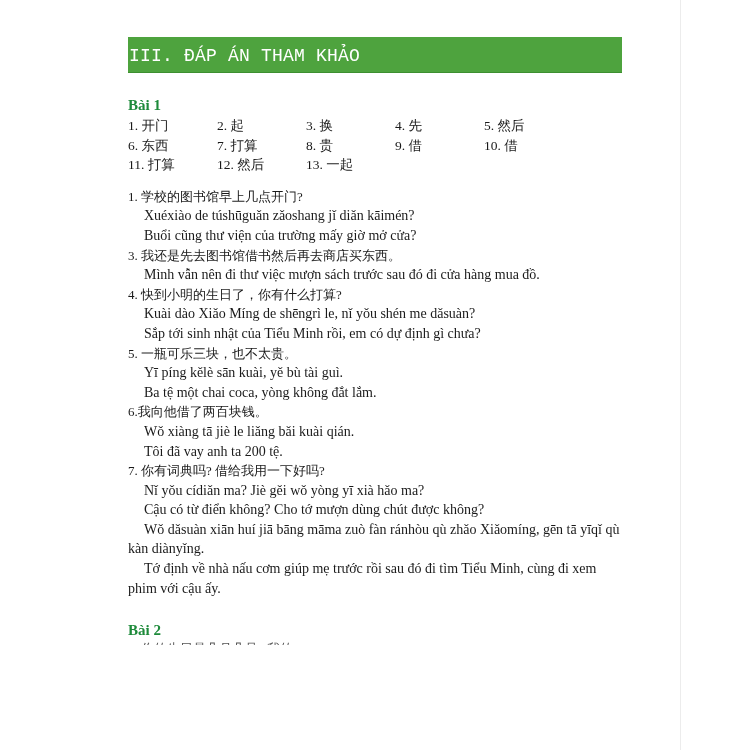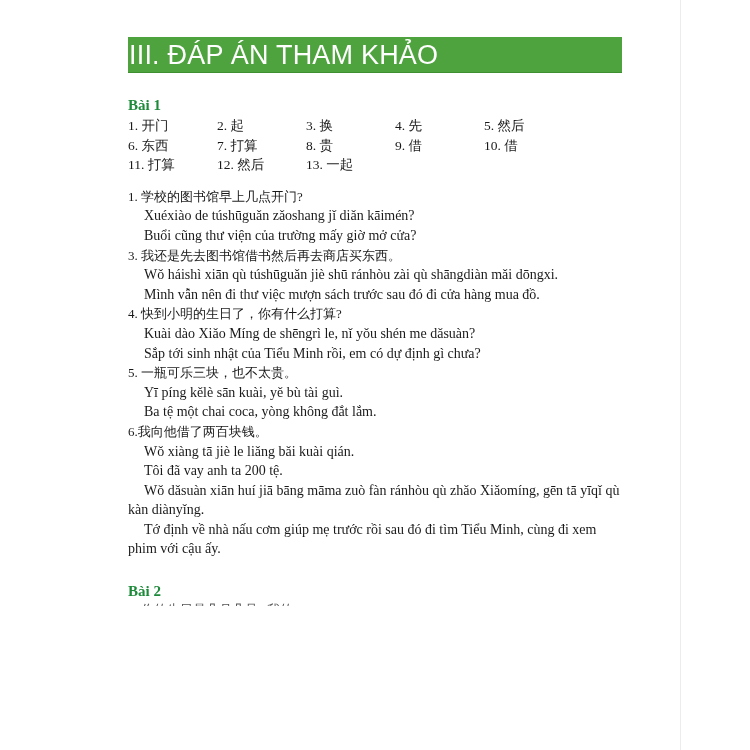--- a/index.html
+++ b/index.html
@@ -32,22 +32,22 @@
     .section-banner {
       background: #4ea33e;
       height: 35px;
       border-bottom: 1px solid #3d8f30;
       display: flex;
       align-items: center;
       padding-left: 1px;
     }
     .section-banner span {
       color: #ffffff;
-      font-family: Liberation Sans, sans-serif;
-      font-size: 27px;
+      font-family: Liberation Mono, monospace;
+      font-size: 18px;
       letter-spacing: 0.2px;
       line-height: 1;
       padding-top: 2px;
     }
     .exercise-title {
       color: #1d8a3a;
       font-family: "Liberation Serif", serif;
       font-weight: bold;
       font-size: 15px;
       margin-top: 24px;
@@ -119,39 +119,43 @@
   </div>
 
   <div class="answers">
     <div>
       <div class="zh">1. 学校的图书馆早上几点开门?</div>
       <div class="py">Xuéxiào de túshūguǎn zǎoshang jǐ diǎn kāimén?</div>
       <div class="vi">Buổi cũng thư viện của trường mấy giờ mở cửa?</div>
     </div>
     <div>
       <div class="zh">3. 我还是先去图书馆借书然后再去商店买东西。</div>
-      <div class="py">Wǒ háishì xiān qù túshūguǎn jiè shū ránhòu zài qù shāngdiàn mǎi dōngxi.</div>
       <div class="vi">Mình vẫn nên đi thư việc mượn sách trước sau đó đi cửa hàng mua đồ.</div>
     </div>
     <div>
       <div class="zh">4. 快到小明的生日了，你有什么打算?</div>
       <div class="py">Kuài dào Xiǎo Míng de shēngrì le, nǐ yǒu shén me dǎsuàn?</div>
       <div class="vi">Sắp tới sinh nhật của Tiểu Minh rồi, em có dự định gì chưa?</div>
     </div>
     <div>
       <div class="zh">5. 一瓶可乐三块，也不太贵。</div>
       <div class="py">Yī píng kělè sān kuài, yě bù tài guì.</div>
       <div class="vi">Ba tệ một chai coca, yòng không đắt lắm.</div>
     </div>
     <div>
       <div class="zh">6.我向他借了两百块钱。</div>
       <div class="py">Wǒ xiàng tā jiè le liǎng bǎi kuài qián.</div>
       <div class="vi">Tôi đã vay anh ta 200 tệ.</div>
     </div>
     <div>
+      <div class="zh">7. 你有词典吗? 借给我用一下好吗?</div>
+      <div class="py">Nǐ yǒu cídiǎn ma? Jiè gěi wǒ yòng yī xià hǎo ma?</div>
+      <div class="vi">Cậu có từ điển không? Cho tớ mượn dùng chút được không?</div>
+    </div>
+    <div>
       <div class="py wrap">Wǒ dǎsuàn xiān huí jiā bāng māma zuò fàn ránhòu qù zhǎo Xiǎomíng, gēn tā yīqǐ qù kàn diànyǐng.</div>
       <div class="vi wrap">Tớ định về nhà nấu cơm giúp mẹ trước rồi sau đó đi tìm Tiểu Minh, cùng đi xem phim với cậu ấy.</div>
     </div>
   </div>
 
   <div class="exercise-title bai2-title">Bài 2</div>
   <div class="cutoff-line">1. 你的生日是几月几号? 我的……</div>
 </div>
 
 </body></html>

